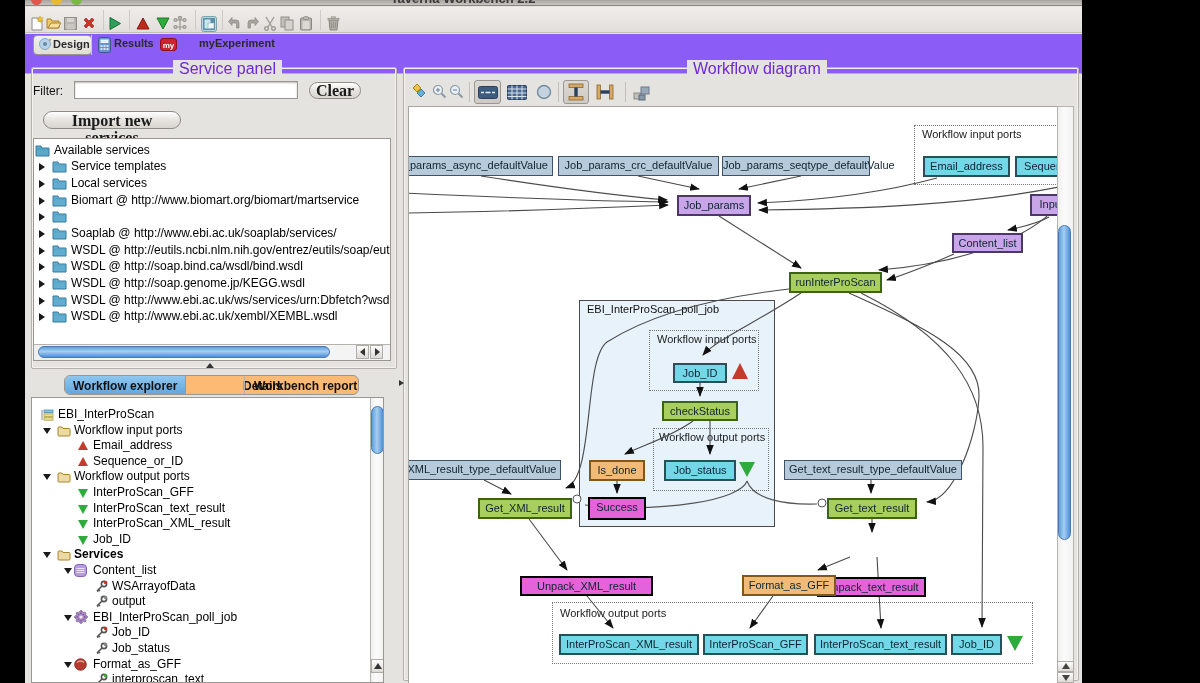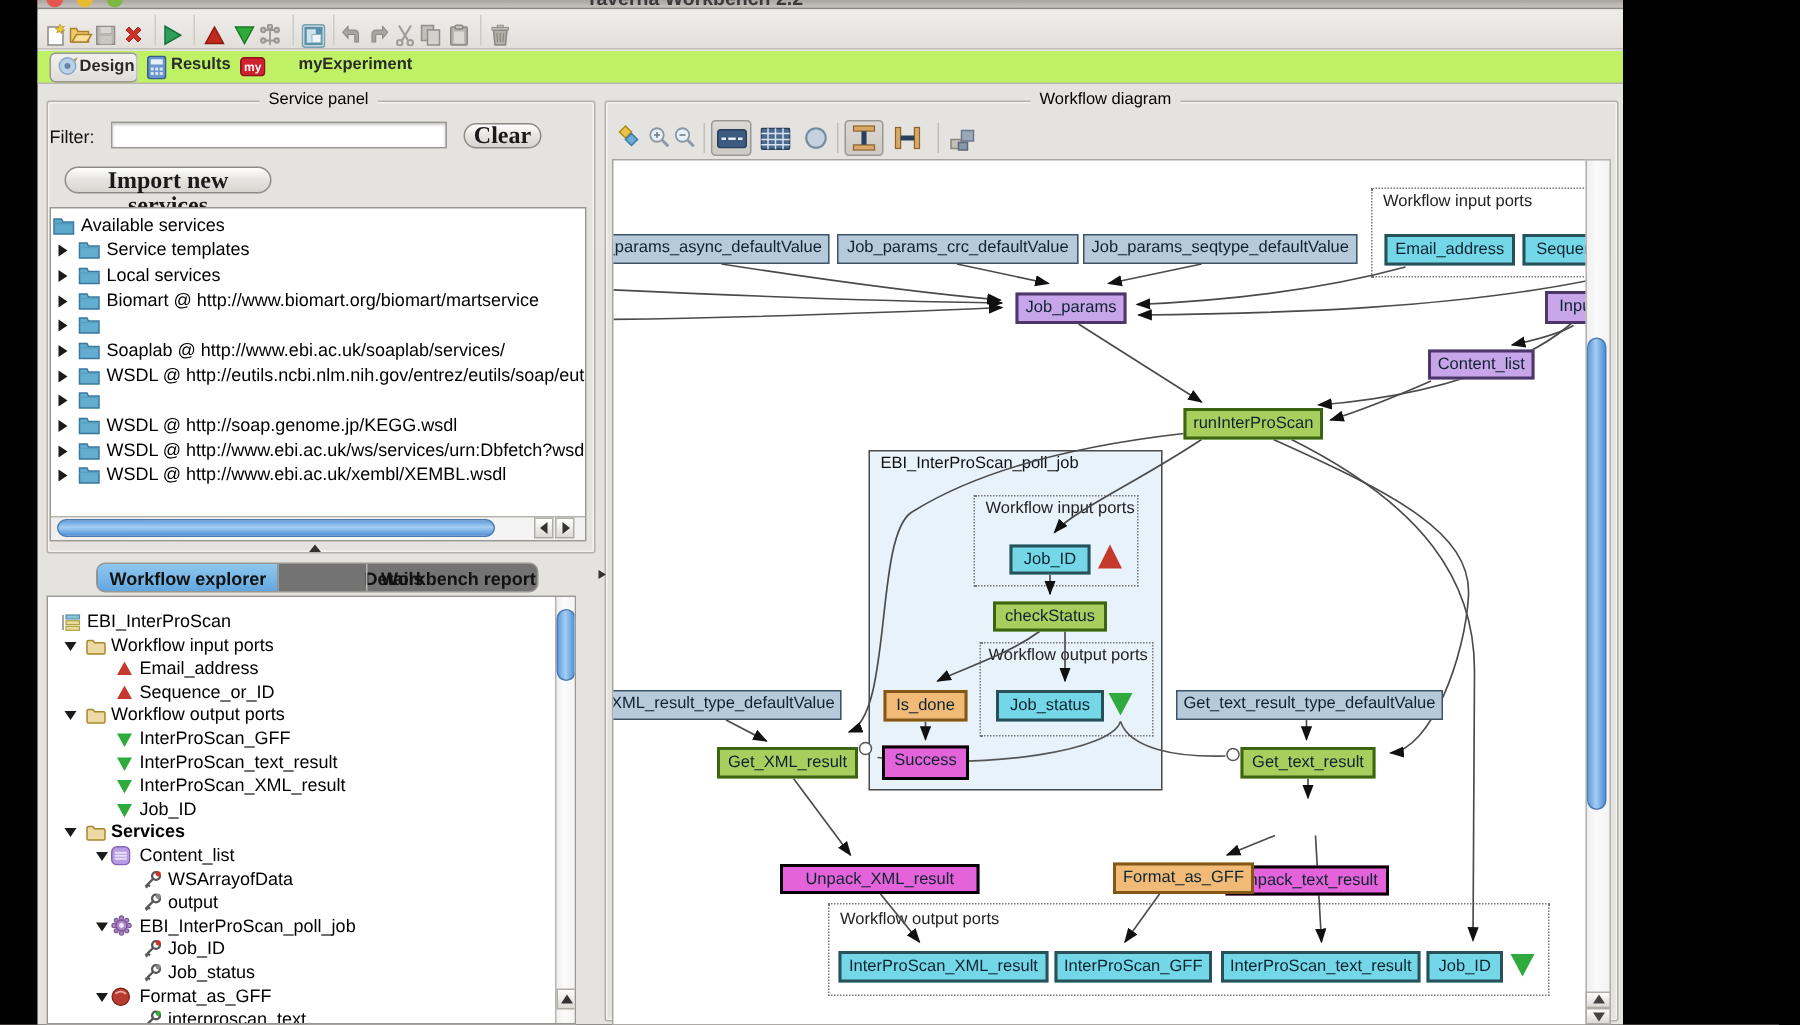--- a/index.html
+++ b/index.html
@@ -6,39 +6,39 @@
 #win{position:absolute;left:25px;top:0;width:1057px;height:683px;background:#e5e3df;overflow:hidden;}
 .abs{position:absolute;}
 
 #titlebar{position:absolute;left:0;top:0;width:100%;height:6px;background:linear-gradient(#a8a4a0,#c8c5c0);overflow:hidden;border-bottom:1px solid #8a8781;}
 .tl{position:absolute;top:-6px;width:11px;height:11px;border-radius:50%;}
 #titletxt{position:absolute;top:-9px;font-size:13px;font-weight:bold;color:#3a3a3a;width:300px;text-align:center;}
 
 #toolbar{position:absolute;left:0;top:7px;width:100%;height:26px;background:linear-gradient(#efedea,#e2dfdb);border-bottom:1px solid #c2bfba;}
 .sep{position:absolute;top:3px;width:1px;height:20px;background:#cecbc6;}
 
-#persp{position:absolute;left:0;top:34px;width:100%;height:22px;background:#bef264;border-bottom:1px solid #b8b5b0;}
+#persp{position:absolute;left:0;top:34px;width:100%;height:40px;background:#8b5cf6;border-bottom:1px solid #b8b5b0;}
 .ptxt{font-size:11px;font-weight:bold;color:#2a2a2a;position:absolute;top:3px;}
 #designbtn{position:absolute;left:8px;top:1px;width:59px;height:20px;background:linear-gradient(#f2f0ee,#e0ddd9);border:1px solid #9a9792;border-radius:4px;}
 
-.ptitle{position:absolute;font-size:11px;color:#000000;background:#e5e3df;padding:0 6px;z-index:3;}
+.ptitle{position:absolute;font-size:16px;color:#6d28d9;background:#e5e3df;padding:0 6px;z-index:3;}
 .etch{position:absolute;border:1px solid #b4b1ac;border-radius:2px;box-shadow:inset 0 0 0 1px #f4f2ef;}
 
 .lbl{font-size:12px;color:#111;position:absolute;}
 #filterbox{position:absolute;left:49px;top:81px;width:224px;height:18px;background:#fff;border:1px solid #9a9792;box-shadow:inset 0 1px 2px #bbb;}
 .aquabtn{position:absolute;background:linear-gradient(#ffffff,#e8e6e2 45%,#d8d5d0);border:1px solid #8f8c87;border-radius:9px;font-size:16px;font-weight:bold;color:#1a1a1a;text-align:center;font-family:Liberation Serif, serif;}
 
 #svctree{position:absolute;left:8px;top:138px;width:358px;height:223px;background:#fff;border:1px solid #9a9792;overflow:hidden;}
 .trow{position:absolute;height:16px;font-size:12px;color:#000;white-space:nowrap;}
 .tri-r{position:absolute;width:0;height:0;border-left:6px solid #1a1a1a;border-top:4px solid transparent;border-bottom:4px solid transparent;}
 .tri-d{position:absolute;width:0;height:0;border-top:6px solid #1a1a1a;border-left:4px solid transparent;border-right:4px solid transparent;}
 .tri-up-r{position:absolute;width:0;height:0;border-bottom:10px solid #c43b2e;border-left:6px solid transparent;border-right:6px solid transparent;}
 .tri-dn-g{position:absolute;width:0;height:0;border-top:10px solid #2faa3c;border-left:6px solid transparent;border-right:6px solid transparent;}
 
-#exptabs{position:absolute;left:39px;top:375px;width:295px;height:20px;background:#737373;border:1px solid #9a9792;border-radius:6px;overflow:hidden;}
+#exptabs{position:absolute;left:39px;top:375px;width:295px;height:20px;background:#fdba74;border:1px solid #9a9792;border-radius:6px;overflow:hidden;}
 #exptree{position:absolute;left:6px;top:397px;width:353px;height:286px;background:#fff;border:1px solid #9a9792;border-top:1px solid #9a9792;overflow:hidden;}
 
 #diagtools{position:absolute;}
 #canvas{position:absolute;left:383px;top:106px;width:649px;height:577px;background:#fff;overflow:hidden;border-top:1px solid #a8a5a0;border-left:1px solid #a8a5a0;}
 .node{position:absolute;font-size:11px;color:#0d2430;text-align:center;line-height:17px;white-space:nowrap;}
 .n-cyan{background:#74d7e8;border:2px solid #294f59;}
 .n-grey{background:#b7cadb;border:1px solid #3e5368;}
 .n-purple{background:#c8a4e8;border:2px solid #4c3768;}
 .n-green{background:#a8cf5e;border:2px solid #3d6413;}
 .n-orange{background:#f1bb77;border:2px solid #835718;}
@@ -209,20 +209,21 @@
       <svg class="icon" style="left:18px;top:105px;" width="15" height="13" viewBox="0 0 15 13">
         <path d="M1,3 L1,12 L14,12 L14,4 L7,4 L6,2 L1,2 z" fill="#63aed0" stroke="#39789a" stroke-width="1"></path>
         <path d="M1,5 L14,5" stroke="#569fc2" stroke-width="1"></path>
       </svg>
       <div class="trow" style="left:37px;top:104px;">WSDL @ http://eutils.ncbi.nlm.nih.gov/entrez/eutils/soap/eutil</div>
     <div class="tri-r" style="left:5px;top:124px;"></div>
       <svg class="icon" style="left:18px;top:121px;" width="15" height="13" viewBox="0 0 15 13">
         <path d="M1,3 L1,12 L14,12 L14,4 L7,4 L6,2 L1,2 z" fill="#63aed0" stroke="#39789a" stroke-width="1"></path>
         <path d="M1,5 L14,5" stroke="#569fc2" stroke-width="1"></path>
       </svg>
+      <div class="trow" style="left:37px;top:120px;">WSDL @ http://soap.bind.ca/wsdl/bind.wsdl</div>
     <div class="tri-r" style="left:5px;top:141px;"></div>
       <svg class="icon" style="left:18px;top:138px;" width="15" height="13" viewBox="0 0 15 13">
         <path d="M1,3 L1,12 L14,12 L14,4 L7,4 L6,2 L1,2 z" fill="#63aed0" stroke="#39789a" stroke-width="1"></path>
         <path d="M1,5 L14,5" stroke="#569fc2" stroke-width="1"></path>
       </svg>
       <div class="trow" style="left:37px;top:137px;">WSDL @ http://soap.genome.jp/KEGG.wsdl</div>
     <div class="tri-r" style="left:5px;top:158px;"></div>
       <svg class="icon" style="left:18px;top:155px;" width="15" height="13" viewBox="0 0 15 13">
         <path d="M1,3 L1,12 L14,12 L14,4 L7,4 L6,2 L1,2 z" fill="#63aed0" stroke="#39789a" stroke-width="1"></path>
         <path d="M1,5 L14,5" stroke="#569fc2" stroke-width="1"></path>
@@ -446,21 +447,21 @@
         <path d="M364,489 L341,521" marker-end="url(#ah)"></path>
         <path d="M338,374 C332,393 255,406 176,398" stroke="#555"></path>
         <path d="M338,374 C344,392 375,398 408,397" stroke="#555"></path>
       </g>
       <circle cx="168" cy="392" r="4" stroke="#555" fill="#fff"></circle>
       <circle cx="413" cy="396" r="4" stroke="#555" fill="#fff"></circle>
     </svg>
 
     <div class="node n-grey" style="left:-28px;top:49px;width:172px;height:20px;">Job_params_async_defaultValue</div>
     <div class="node n-grey" style="left:149px;top:49px;width:161px;height:20px;">Job_params_crc_defaultValue</div>
-    <div class="node n-grey" style="left:313px;top:49px;width:183px;height:20px;">Job_params_seqtype_defaultValue</div>
+    <div class="node n-grey" style="left:313px;top:49px;width:148px;height:20px;">Job_params_seqtype_defaultValue</div>
     <div class="node n-cyan" style="left:514px;top:49px;width:87px;height:21px;">Email_address</div>
     <div class="node n-cyan" style="left:606px;top:49px;width:80px;height:21px;">Sequence_o</div>
     <div class="node n-purple" style="left:268px;top:88px;width:74px;height:21px;">Job_params</div>
     <div class="node n-purple" style="left:621px;top:87px;width:60px;height:22px;">Input_lis</div>
     <div class="node n-purple" style="left:543px;top:126px;width:71px;height:20px;">Content_list</div>
     <div class="node n-green" style="left:380px;top:165px;width:93px;height:21px;">runInterProScan</div>
     <div class="node n-cyan" style="left:264px;top:256px;width:54px;height:20px;">Job_ID</div>
     <div class="tri-up-r" style="left:323px;top:256px;border-left-width:8px;border-right-width:8px;border-bottom-width:16px;"></div>
     <div class="node n-green" style="left:253px;top:294px;width:76px;height:20px;">checkStatus</div>
     <div class="node n-orange" style="left:180px;top:353px;width:56px;height:21px;">Is_done</div>

